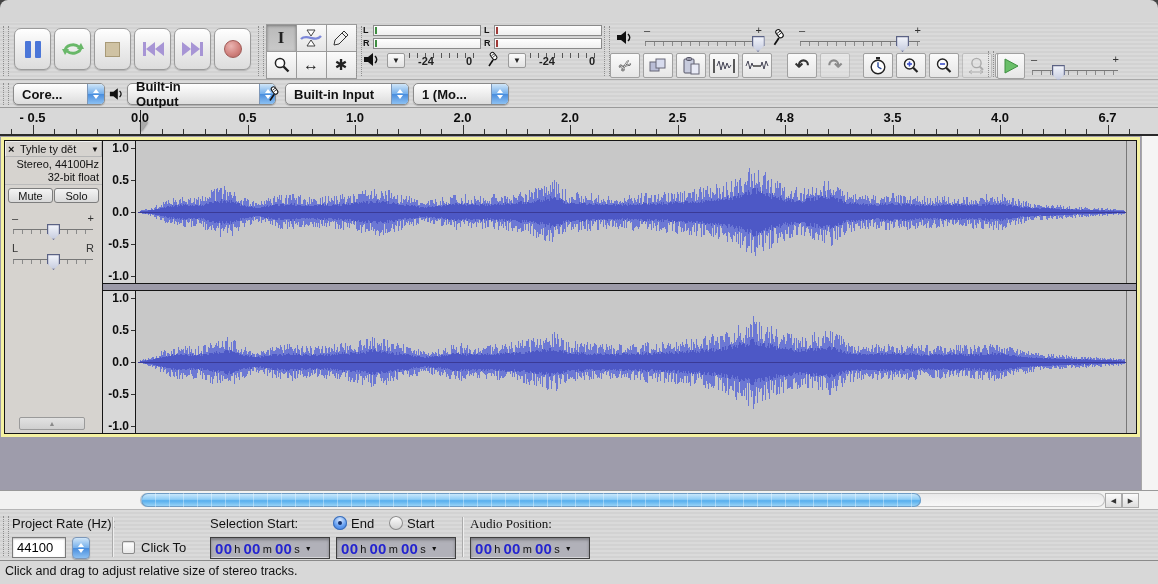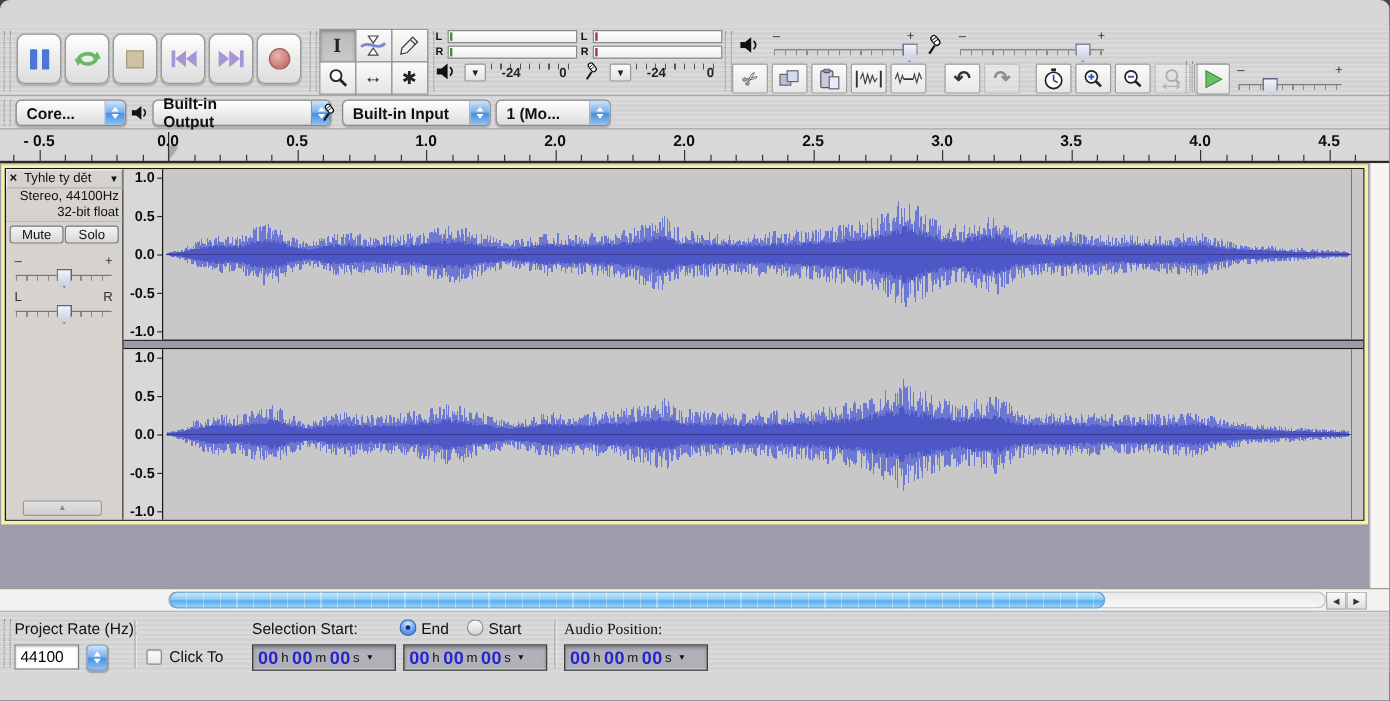--- a/index.html
+++ b/index.html
@@ -467,24 +467,24 @@
   <div class="ruler">
     <div class="tl-cursor-line"></div>
     <div class="tl-cursor-tri"></div>
   <span class="tl-label" style="left: 32.5px;">- 0.5</span>
       <span class="tl-label" style="left: 140px;">0.0</span>
       <span class="tl-label" style="left: 247.5px;">0.5</span>
       <span class="tl-label" style="left: 355px;">1.0</span>
       <span class="tl-label" style="left: 462.5px;">2.0</span>
       <span class="tl-label" style="left: 570px;">2.0</span>
       <span class="tl-label" style="left: 677.5px;">2.5</span>
-      <span class="tl-label" style="left: 785px;">3.0</span>
+      <span class="tl-label" style="left: 785px;">4.8</span>
       <span class="tl-label" style="left: 892.5px;">3.5</span>
       <span class="tl-label" style="left: 1000px;">4.0</span>
-      <span class="tl-label" style="left: 1107.5px;">4.5</span>
+      <span class="tl-label" style="left: 1107.5px;">6.7</span>
       <i class="tl-tick" style="left: 11px; height: 5px;"></i>
       <i class="tl-tick" style="left: 32.5px; height: 9px;"></i>
       <i class="tl-tick" style="left: 54px; height: 5px;"></i>
       <i class="tl-tick" style="left: 75.5px; height: 5px;"></i>
       <i class="tl-tick" style="left: 97px; height: 5px;"></i>
       <i class="tl-tick" style="left: 118.5px; height: 5px;"></i>
       <i class="tl-tick" style="left: 140px; height: 9px;"></i>
       <i class="tl-tick" style="left: 161.5px; height: 5px;"></i>
       <i class="tl-tick" style="left: 183px; height: 5px;"></i>
       <i class="tl-tick" style="left: 204.5px; height: 5px;"></i>
@@ -678,14 +678,17 @@
       <span class="tf-num">00</span>
         <span class="tf-unit">h</span>
       <span class="tf-num">00</span>
         <span class="tf-unit">m</span>
       <span class="tf-num">00</span>
         <span class="tf-unit">s</span>
       <span class="tf-dd">▼</span>
     </div>
   </div>
 
+  <div class="statusbar">
+    <span class="status-text">Click and drag to adjust relative size of stereo tracks.</span>
+  </div>
 
 </div>
 
 </body></html>

